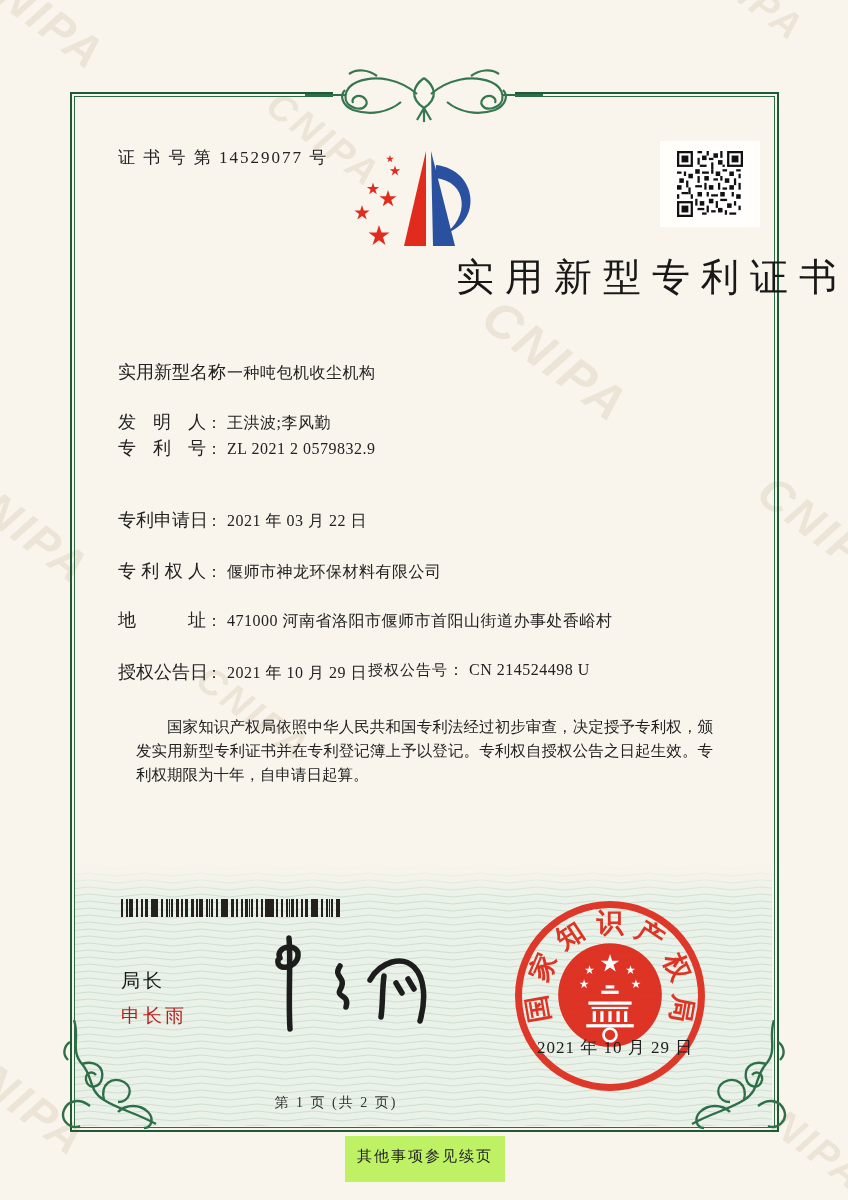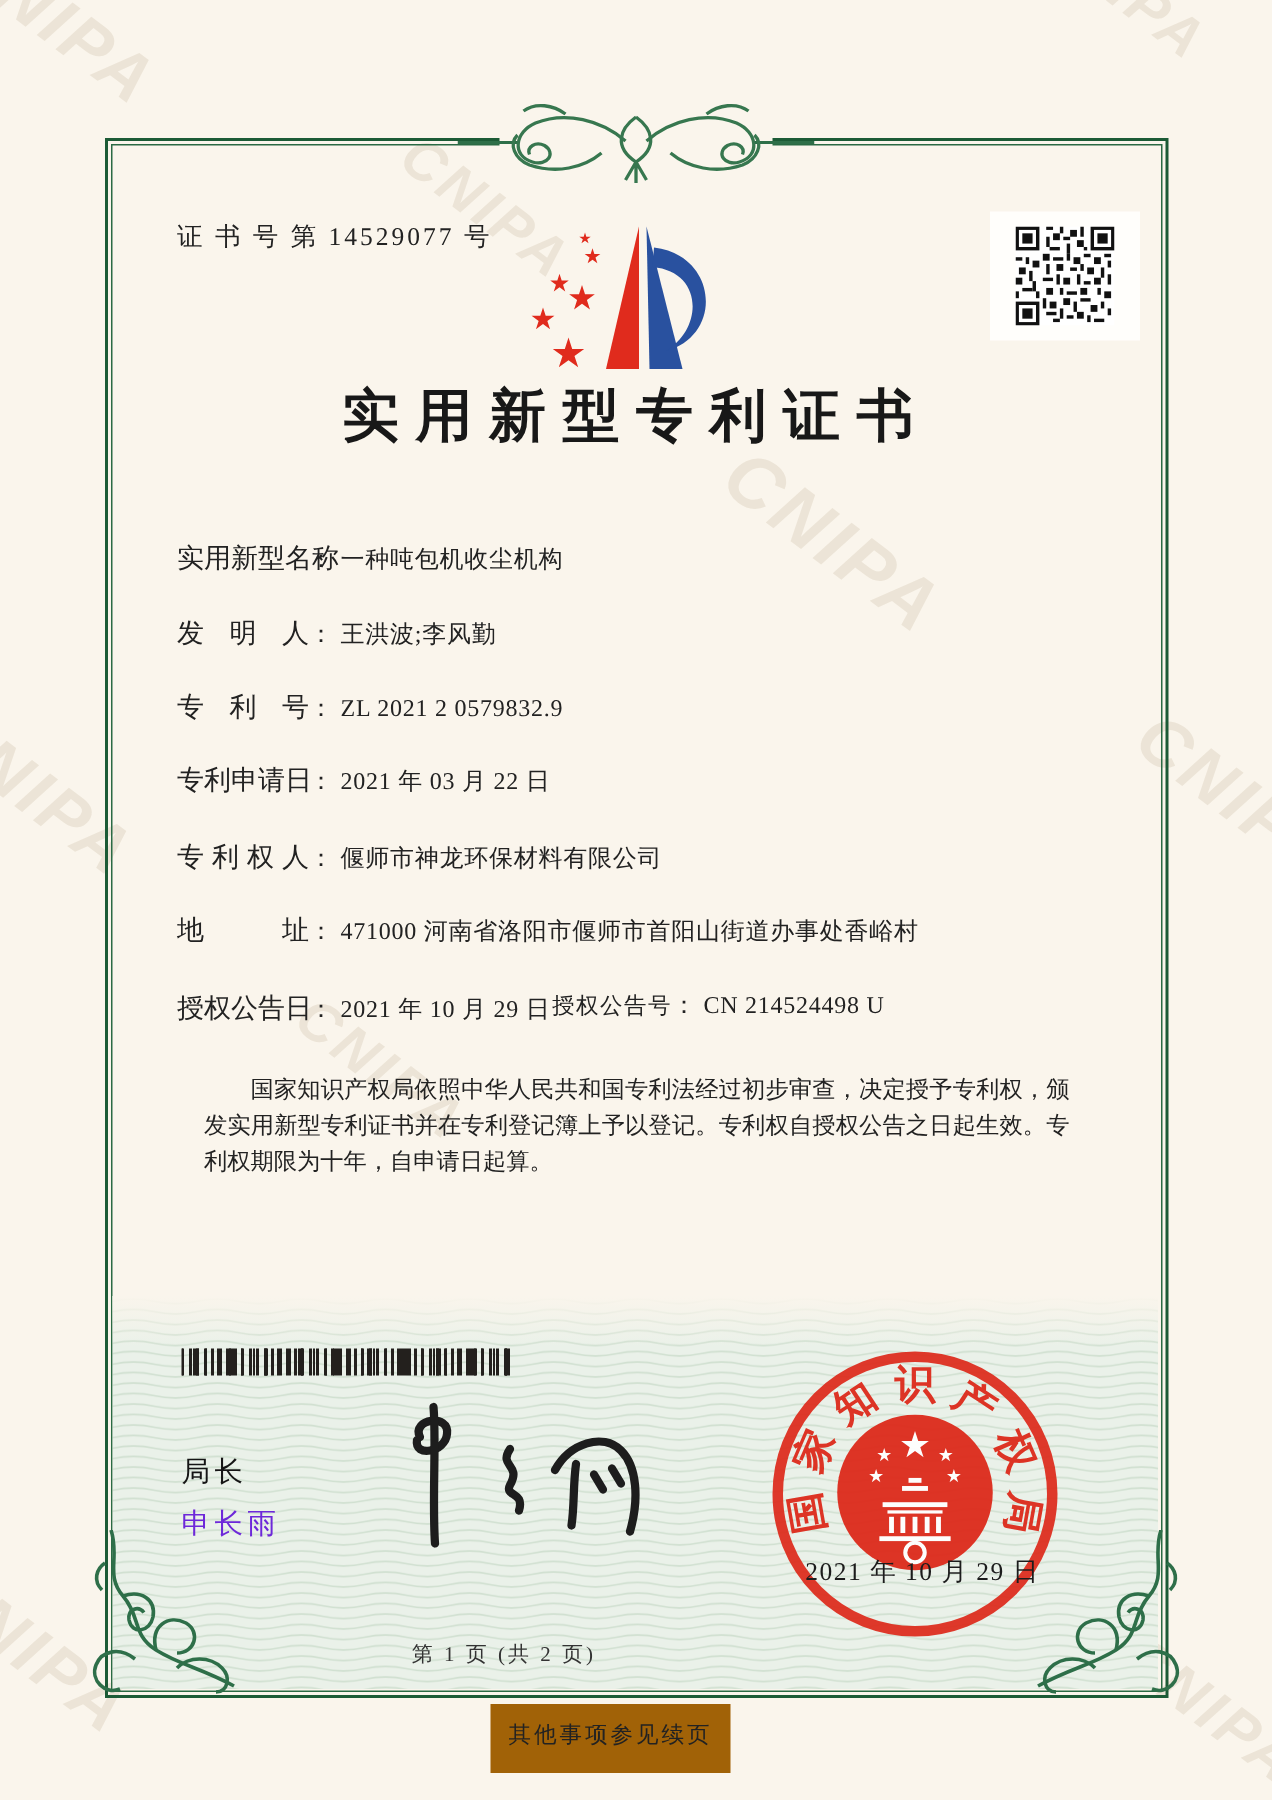--- a/index.html
+++ b/index.html
@@ -24,22 +24,22 @@
   .orn{position:absolute;z-index:4;}
 
   #cert-no{position:absolute;left:118px;top:146px;font-size:17px;color:#222;
       letter-spacing:2px;z-index:5;}
 
   #logo{position:absolute;left:352px;top:143px;z-index:5;}
 
   #qr-box{position:absolute;left:660px;top:141px;width:100px;height:86px;background:#fffefb;z-index:5;}
   #qr{position:absolute;left:17px;top:10px;}
 
-  #title{position:absolute;left:0;top:252px;width:848px;text-align:center;
-      font-size:38px;font-weight:bold;color:#181818;letter-spacing:11px;z-index:5;}
+  #title{position:absolute;left:0;top:252px;width:848px;text-align:right;
+      font-size:38px;font-weight:normal;color:#181818;letter-spacing:11px;z-index:5;}
 
   .frow{position:absolute;left:118px;width:640px;font-size:16px;color:#222;z-index:5;white-space:nowrap;}
   .flabel{display:inline-block;width:88px;font-size:18px;text-align:justify;text-align-last:justify;
       vertical-align:baseline;}
   .colon{display:inline-block;}
   .fvalue{margin-left:5px;letter-spacing:0.5px;margin-top:16px;}
   .grant-group{position:absolute;left:250px;top:0;}
   .grant-group .flabel2{font-size:15px;letter-spacing:1px;}
 
   #body-text{position:absolute;left:118px;top:697px;width:613px;z-index:5;
@@ -47,39 +47,39 @@
   #body-text p{margin:18px;text-indent:2em;}
 
   #barcode{position:absolute;left:121px;top:899px;width:219px;height:18px;z-index:5;
       background:
         repeating-linear-gradient(90deg,#23201d 0 2px,rgba(0,0,0,0) 2px 5px),
         repeating-linear-gradient(90deg,#23201d 0 1px,rgba(0,0,0,0) 1px 8px),
         repeating-linear-gradient(90deg,rgba(0,0,0,0) 0 9px,#23201d 9px 12px,rgba(0,0,0,0) 12px 23px);}
 
   #director-title{position:absolute;left:121px;top:968px;font-size:19px;color:#151515;z-index:5;
       font-family:"Liberation Sans","DejaVu Sans",sans-serif;letter-spacing:3px;}
-  #director-name{position:absolute;left:121px;top:1003px;font-size:19px;color:#6d28d9;z-index:5;
+  #director-name{position:absolute;left:121px;top:1003px;font-size:19px;color:#b91c1c;z-index:5;
       font-family:"Liberation Sans","DejaVu Sans",sans-serif;letter-spacing:3px;}
 
   #signature{position:absolute;left:252px;top:928px;z-index:6;}
 
   
   #seal{position:absolute;left:515px;top:901px;width:190px;height:190px;z-index:5;}
   #seal-ring{position:absolute;left:0;top:0;width:176px;height:176px;border:7px solid #dd2a1b;
       border-radius:50%;opacity:0.93;}
   .seal-char{position:absolute;left:95px;top:95px;width:30px;height:30px;margin-left:-15px;margin-top:-15px;
       font-size:27px;line-height:30px;font-weight:bold;color:#dd2a1b;text-align:center;opacity:0.95;}
   #emblem{position:absolute;left:41px;top:40px;opacity:0.95;}
   #seal-date{position:absolute;left:505px;top:1036px;width:220px;text-align:center;font-size:17px;
       color:#1c1c1c;z-index:7;letter-spacing:1px;}
 
   #page-footer{position:absolute;left:0;top:1094px;width:672px;text-align:center;
       font-size:14px;color:#333;z-index:5;letter-spacing:2px;}
 
-  #cont-box{position:absolute;left:327px;top:1136px;width:160px;height:46px;background:#a16207;
+  #cont-box{position:absolute;left:345px;top:1136px;width:160px;height:46px;background:#bef264;
       z-index:5;text-align:center;}
   #cont-note{margin-top:11px;font-size:15px;color:#222;letter-spacing:2px;}
 </style>
 </head>
 <body>
 
 <div id="page">
 
   <span class="wm" style="left:-40px;top:-14px;font-size:46px;">CNIPA</span>
   <span class="wm" style="left:258px;top:118px;font-size:38px;">CNIPA</span>
@@ -252,21 +252,21 @@
   </div>
 
   <div id="title">实用新型专利证书</div>
 
   <div class="frow" style="top:360px;">
     <span class="flabel">实用新型名称</span><span class="colon">：</span><span class="fvalue">一种吨包机收尘机构</span>
   </div>
   <div class="frow" style="top:410px;">
     <span class="flabel">发明人</span><span class="colon">：</span><span class="fvalue">王洪波;李风勤</span>
   </div>
-  <div class="frow" style="top:459px;">
+  <div class="frow" style="top:436px;">
     <span class="flabel">专利号</span><span class="colon">：</span><span class="fvalue">ZL 2021 2 0579832.9</span>
   </div>
   <div class="frow" style="top:508px;">
     <span class="flabel">专利申请日</span><span class="colon">：</span><span class="fvalue">2021 年 03 月 22 日</span>
   </div>
   <div class="frow" style="top:559px;">
     <span class="flabel">专利权人</span><span class="colon">：</span><span class="fvalue">偃师市神龙环保材料有限公司</span>
   </div>
   <div class="frow" style="top:608px;">
     <span class="flabel">地址</span><span class="colon">：</span><span class="fvalue">471000 河南省洛阳市偃师市首阳山街道办事处香峪村</span>

